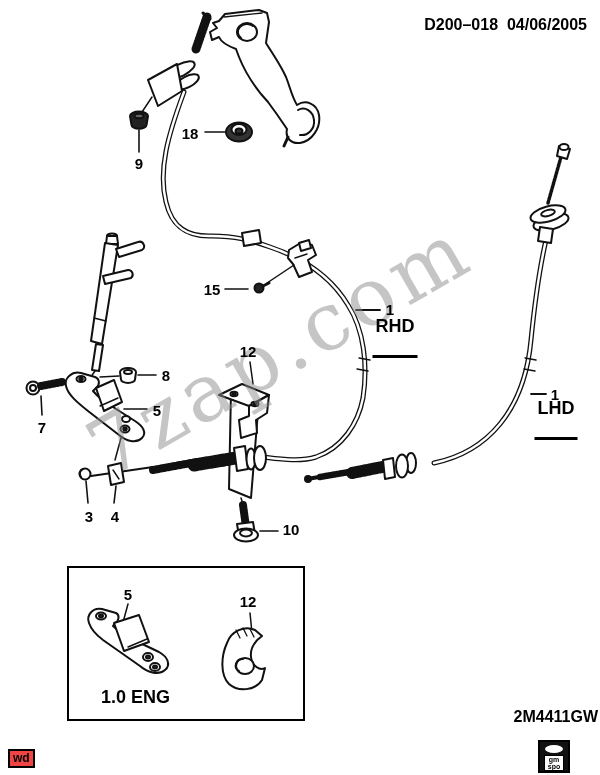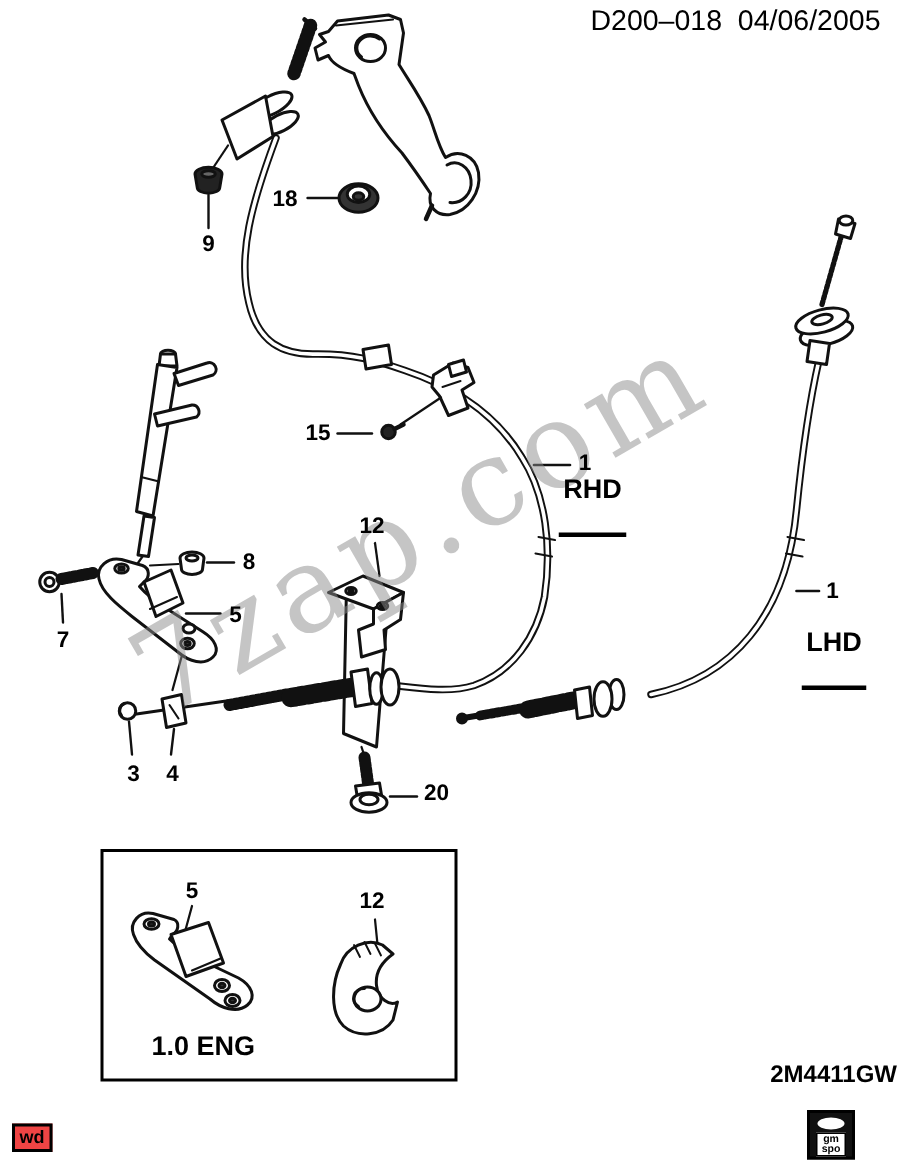--- a/index.html
+++ b/index.html
@@ -5,21 +5,21 @@
   html,body{margin:0;padding:0;}
   body{width:600px;height:775px;background:#fff;position:relative;overflow:hidden;
        font-family:"Liberation Sans",sans-serif;}
   #stage{position:absolute;left:0;top:0;width:600px;height:775px;}
   svg{position:absolute;left:0;top:0;}
   .lbl{position:absolute;transform:translate(-50%,-50%);font-weight:bold;font-size:15px;
        color:#000;white-space:nowrap;z-index:10;}
   .lbl-sm{font-size:18px;}
   .uline{border-bottom:3px solid #000;padding:0 3px 18px 3px;}
   .lbl-left{transform:none;}
-  #hdr{position:absolute;top:4px;right:13px;font-size:19px;font-weight:normal;
+  #hdr{position:absolute;top:16px;right:13px;font-size:16px;font-weight:bold;
        white-space:pre;z-index:10;}
   #dwgcode{position:absolute;top:708px;right:2px;font-size:16px;font-weight:bold;z-index:10;}
   #watermark{position:absolute;left:118px;top:404px;font-family:"DejaVu Serif",serif;
        font-size:80px;letter-spacing:5px;line-height:92px;color:rgba(140,140,140,0.50);
        transform:rotate(-30deg);transform-origin:0 100%;white-space:nowrap;z-index:8;
        pointer-events:none;}
   #wd-badge{position:absolute;left:8px;top:749px;border:2px solid #000;background:#ef4444;
        font-size:12px;font-weight:bold;padding:0 3px 1px 3px;z-index:10;}
   #spo-badge{position:absolute;left:538px;top:740px;width:28px;height:29px;
        border:2px solid #000;background:#111;z-index:10;}
@@ -239,20 +239,20 @@
   <div class="lbl" style="left:190px;top:133px;">18</div>
   <div class="lbl" style="left:212px;top:289px;">15</div>
   <div class="lbl" style="left:390px;top:309px;">1</div>
   <div class="lbl lbl-sm uline" style="left:395px;top:337px;">RHD</div>
   <div class="lbl" style="left:248px;top:351px;">12</div>
   <div class="lbl" style="left:166px;top:375px;">8</div>
   <div class="lbl" style="left:157px;top:410px;">5</div>
   <div class="lbl" style="left:42px;top:427px;">7</div>
   <div class="lbl" style="left:89px;top:516px;">3</div>
   <div class="lbl" style="left:115px;top:516px;">4</div>
-  <div class="lbl" style="left:291px;top:529px;">20</div>
+  <div class="lbl" style="left:291px;top:529px;">10</div>
   <div class="lbl" style="left:555px;top:394px;">1</div>
-  <div class="lbl lbl-sm uline" style="left:556px;top:439px;">LHD</div>
+  <div class="lbl lbl-sm uline" style="left:556px;top:419px;">LHD</div>
   <div class="lbl" style="left:128px;top:594px;">5</div>
   <div class="lbl" style="left:248px;top:601px;">12</div>
   <div class="lbl lbl-left lbl-sm" style="left:77px;top:687px;transform:none;margin-left:24px;">1.0 ENG</div>
 
 </div>
 
 </body></html>

